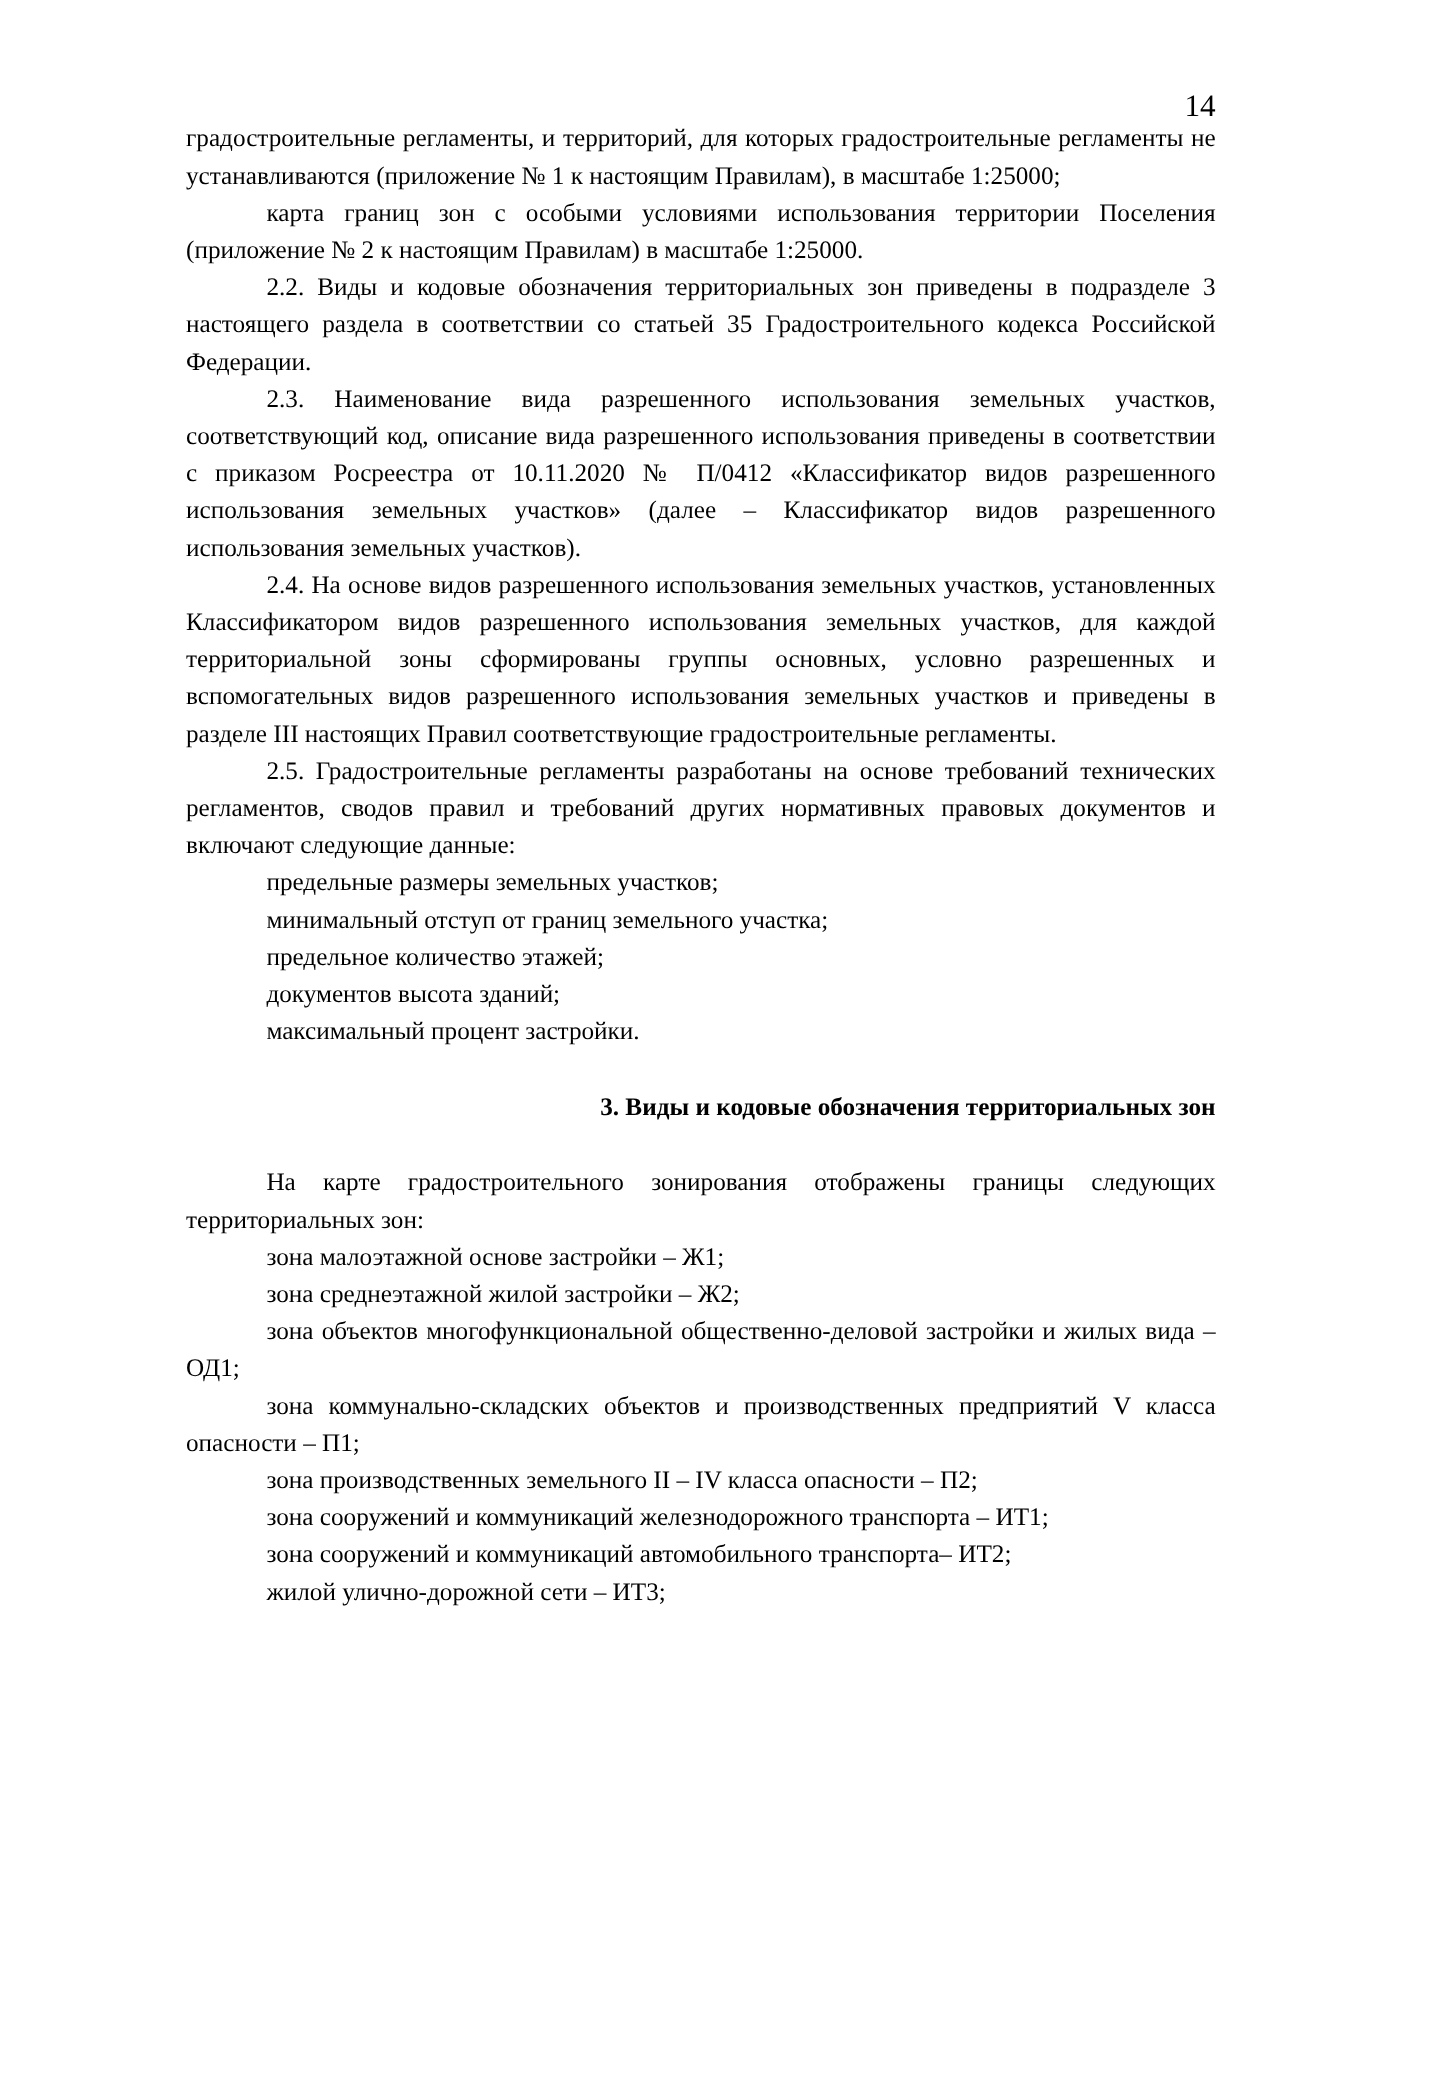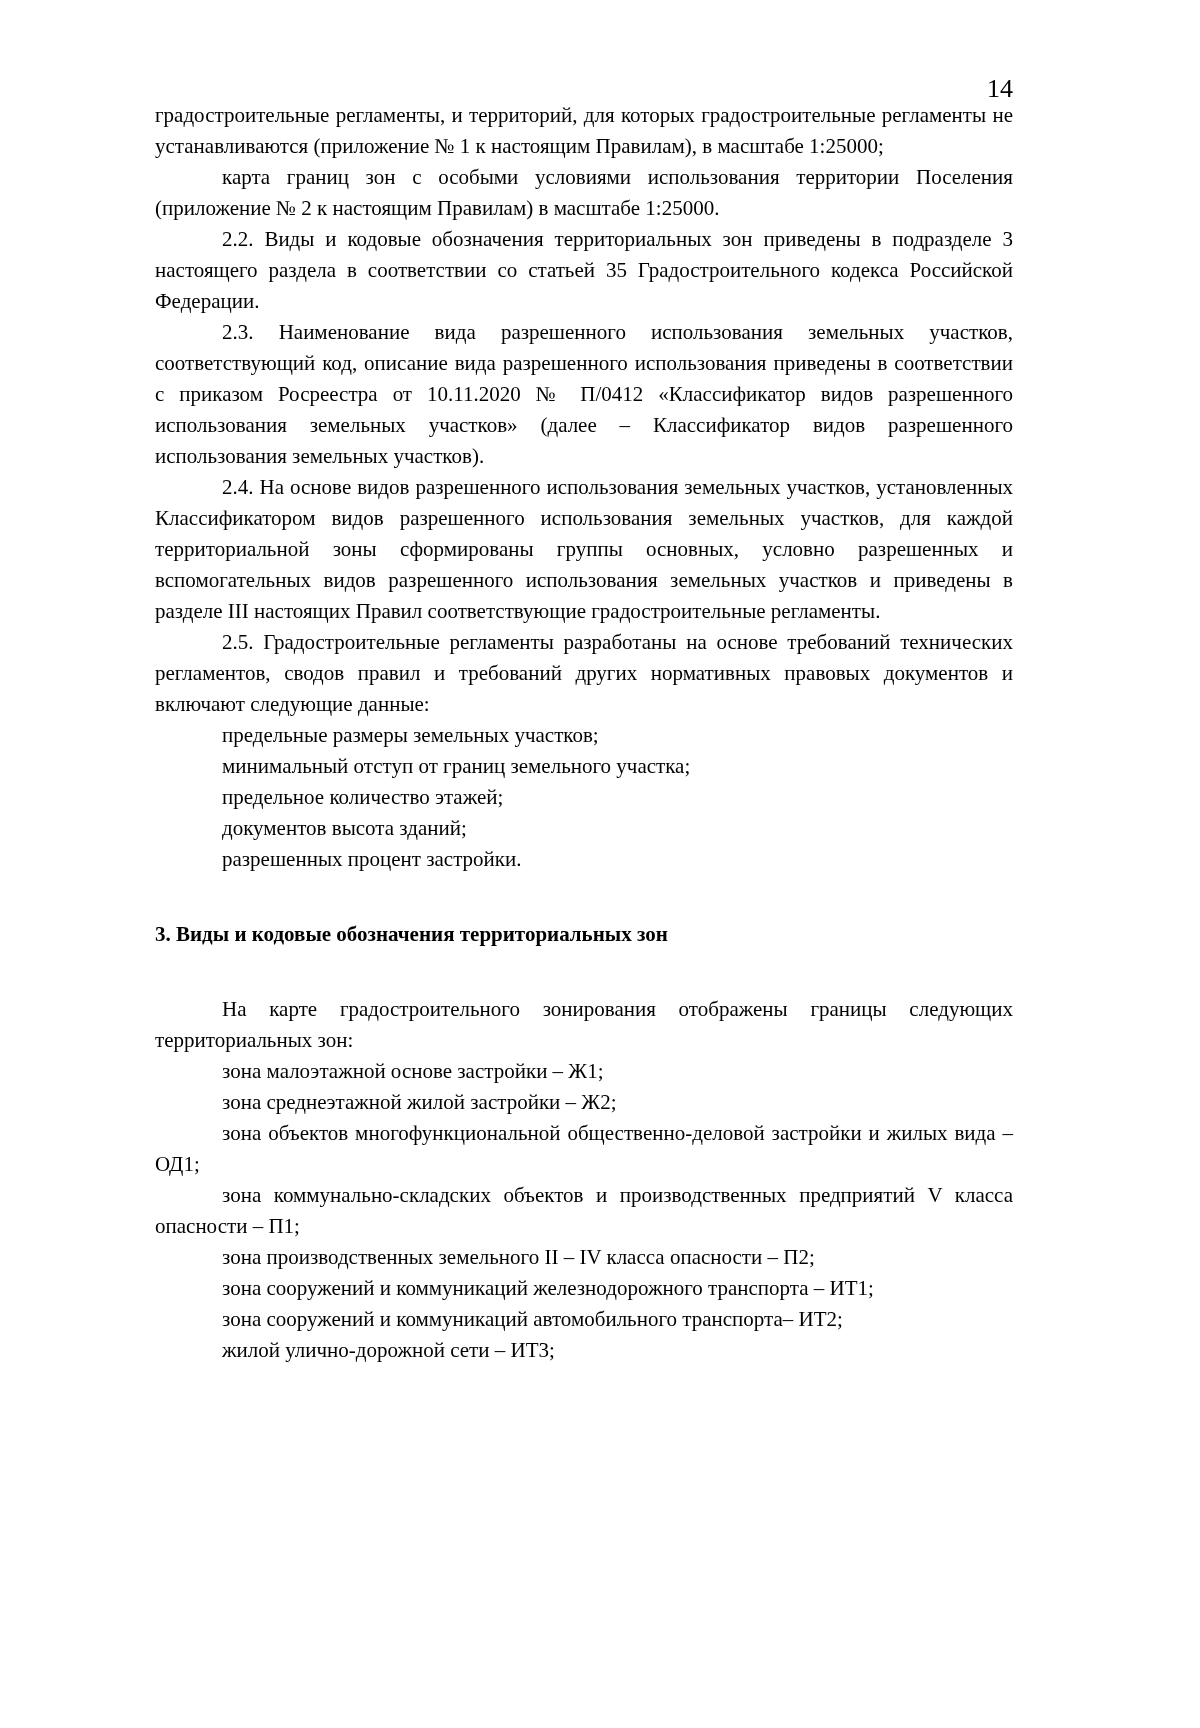--- a/index.html
+++ b/index.html
@@ -38,42 +38,42 @@
   .para {
     margin: 0;
     padding: 0;
     text-indent: 67px;
   }
   .para.continuation {
     text-indent: 0;
   }
   .para.heading {
     font-weight: bold;
-    text-align: left;
+    text-align: right;
     text-indent: 0;
-    margin: 44px 0;
+    margin: 32px 0;
   }
 </style>
 </head>
 <body>
 
 <div class="page">
   <div class="page-number">14</div>
   <div class="content">
       <p class="para continuation">градостроительные регламенты, и территорий, для которых градостроительные регламенты не устанавливаются (приложение № 1 к настоящим Правилам), в масштабе 1:25000;</p>
       <p class="para indent">карта границ зон с особыми условиями использования территории Поселения (приложение № 2 к настоящим Правилам) в масштабе 1:25000.</p>
       <p class="para indent">2.2. Виды и кодовые обозначения территориальных зон приведены в подразделе 3 настоящего раздела в соответствии со статьей 35 Градостроительного кодекса Российской Федерации.</p>
       <p class="para indent">2.3. Наименование вида разрешенного использования земельных участков, соответствующий код, описание вида разрешенного использования приведены в соответствии с приказом Росреестра от 10.11.2020 № П/0412 «Классификатор видов разрешенного использования земельных участков» (далее – Классификатор видов разрешенного использования земельных участков).</p>
       <p class="para indent">2.4. На основе видов разрешенного использования земельных участков, установленных Классификатором видов разрешенного использования земельных участков, для каждой территориальной зоны сформированы группы основных, условно разрешенных и вспомогательных видов разрешенного использования земельных участков и приведены в разделе III настоящих Правил соответствующие градостроительные регламенты.</p>
       <p class="para indent">2.5. Градостроительные регламенты разработаны на основе требований технических регламентов, сводов правил и требований других нормативных правовых документов и включают следующие данные:</p>
       <p class="para indent">предельные размеры земельных участков;</p>
       <p class="para indent">минимальный отступ от границ земельного участка;</p>
       <p class="para indent">предельное количество этажей;</p>
       <p class="para indent">документов высота зданий;</p>
-      <p class="para indent">разрешенных процент застройки.</p>
+      <p class="para indent">максимальный процент застройки.</p>
       <p class="para heading">3. Виды и кодовые обозначения территориальных зон</p>
       <p class="para indent">На карте градостроительного зонирования отображены границы следующих территориальных зон:</p>
       <p class="para indent">зона малоэтажной основе застройки – Ж1;</p>
       <p class="para indent">зона среднеэтажной жилой застройки – Ж2;</p>
       <p class="para indent">зона объектов многофункциональной общественно-деловой застройки и жилых вида – ОД1;</p>
       <p class="para indent">зона коммунально-складских объектов и производственных предприятий V класса опасности – П1;</p>
       <p class="para indent">зона производственных земельного II – IV класса опасности – П2;</p>
       <p class="para indent">зона сооружений и коммуникаций железнодорожного транспорта – ИТ1;</p>
       <p class="para indent">зона сооружений и коммуникаций автомобильного транспорта– ИТ2;</p>
       <p class="para indent">жилой улично-дорожной сети – ИТ3;</p>

